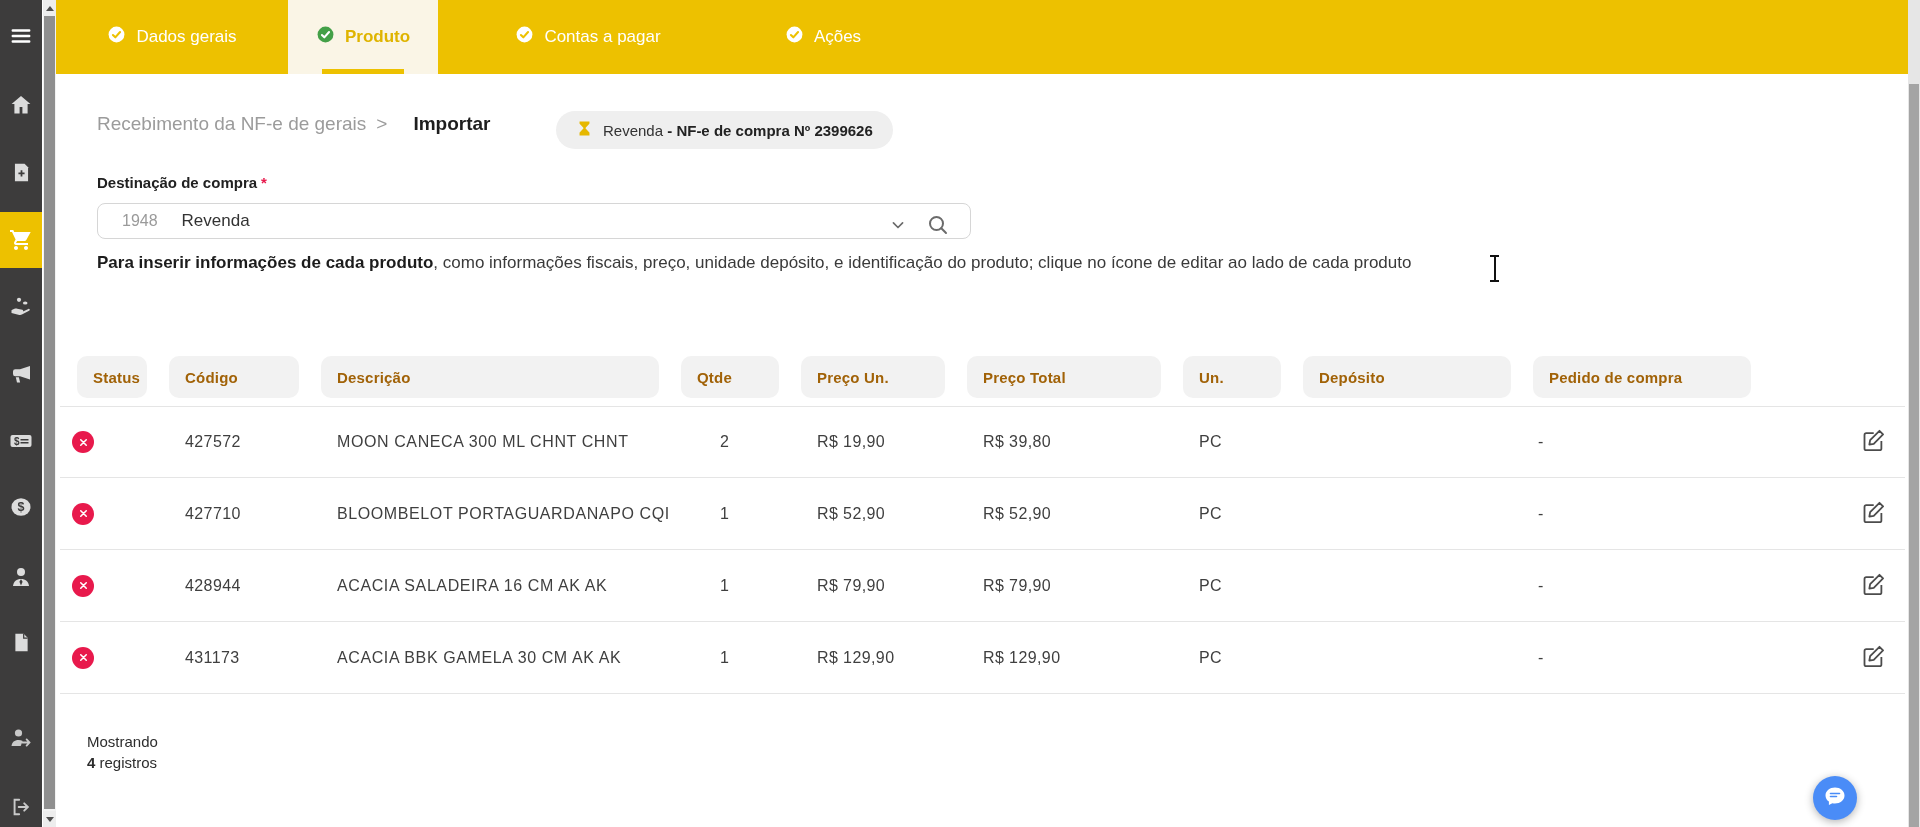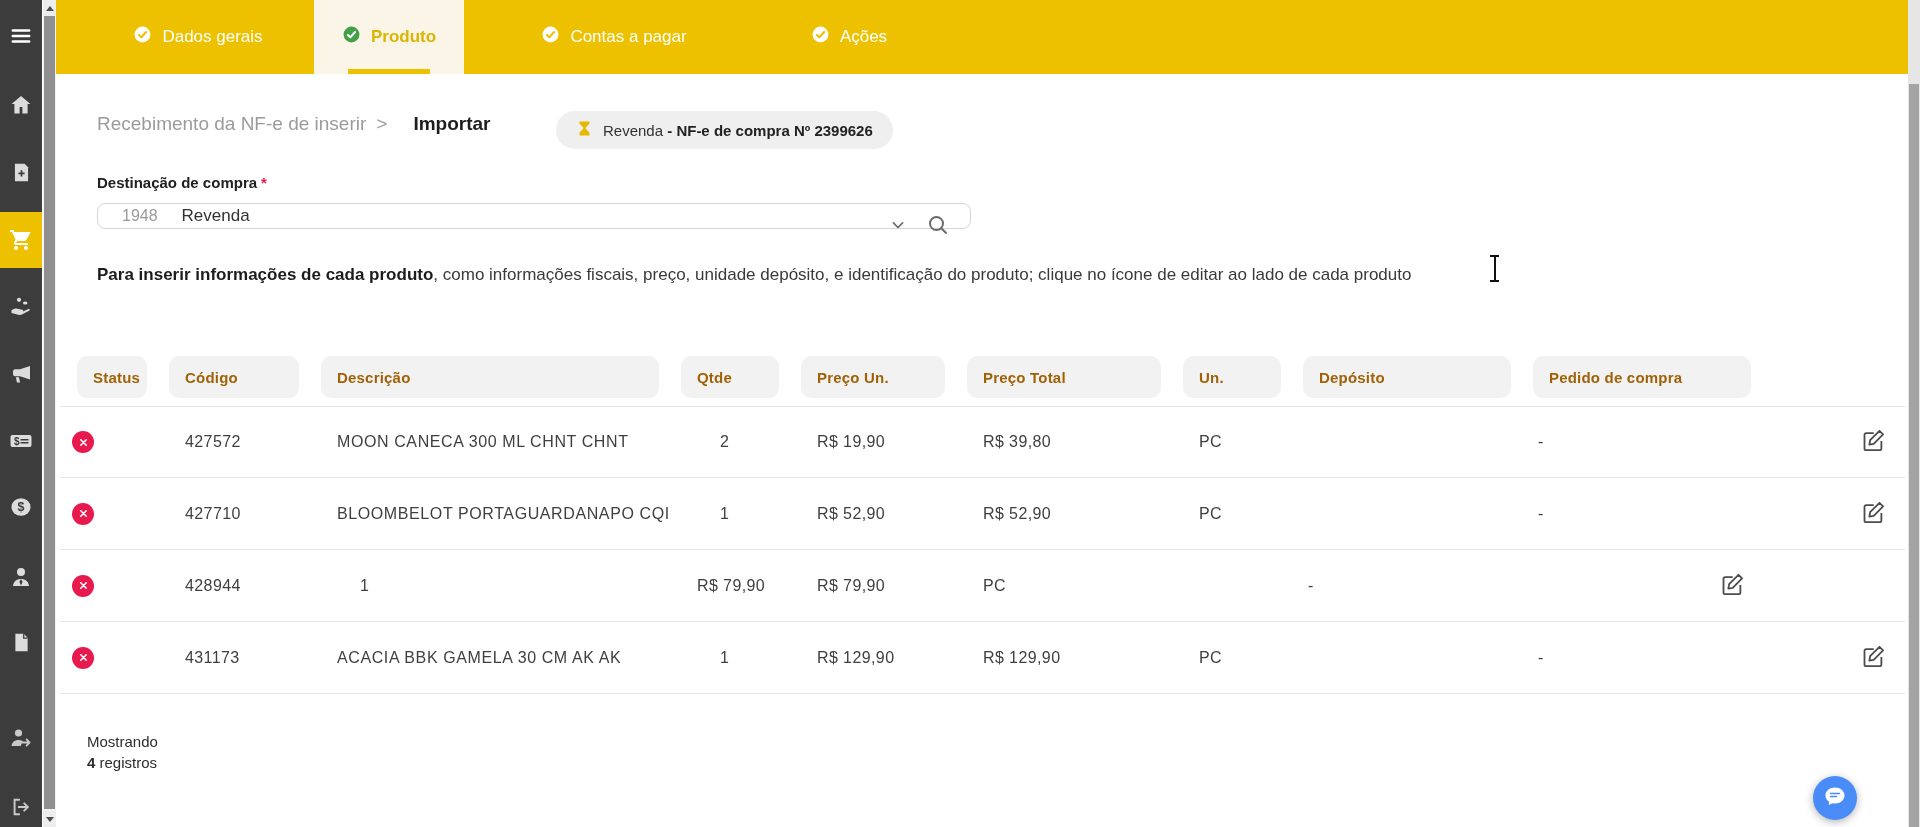--- a/index.html
+++ b/index.html
@@ -26,21 +26,21 @@
 
   
   .rscroll { position:absolute; right:0; top:0; width:12px; height:827px; background:#e6e6e6; }
   .rscroll .thumb { position:absolute; left:1px; right:1px; top:84px; bottom:0; background:#a4a4a4; }
 
   
   .main { position:absolute; left:56px; top:0; width:1852px; height:827px; background:#fff; }
 
   
   .topbar { position:absolute; left:0; top:0; width:100%; height:74px;
-    background:var(--brand-yellow,#EDC100); display:flex; padding-left:26px; }
+    background:var(--brand-yellow,#EDC100); display:flex; }
   .tab { height:74px; display:flex; align-items:center; justify-content:center; gap:10px;
     color:#fff; font-size:17px; cursor:pointer; position:relative; }
   .tab-w1{width:232px;} .tab-w2{width:150px;} .tab-w3{width:300px;} .tab-w4{width:170px;align-items:center;}
   .tab.active { background:var(--active-tab-bg,#FAF5E6); color:var(--active-tab-text,#DFB400); font-weight:700; }
   .tab.active::after { content:""; position:absolute; bottom:0; left:50%; transform:translateX(-50%);
     width:82px; height:5px; background:var(--brand-yellow,#EDC100); }
 
   
   .crumb { position:absolute; left:41px; top:113px; font-size:19px; color:#9b9b9b; white-space:nowrap; }
   .crumb .sep { margin:0 10px; }
@@ -52,29 +52,29 @@
   .confirm-group { position:absolute; left:904px; top:108px; height:46px; display:flex;
     border-radius:6px; overflow:hidden; box-shadow:0 2px 4px rgba(0,0,0,.25); }
   .confirm-main { width:291px; background:var(--button-dark,#3F3E3E); color:#fff; border:none;
     font-size:17px; font-weight:600; font-family:inherit; cursor:pointer; }
   .confirm-caret { width:86px; background:var(--button-dark,#3F3E3E); border:none; cursor:pointer;
     border-left:1px solid #5c5c5c; display:flex; align-items:center; justify-content:center; }
 
   
   .field-label { position:absolute; left:41px; top:174px; font-size:15px; font-weight:700; color:#212121; }
   .field-label .req { color:#E8194C; margin-left:4px; }
-  .select { position:absolute; left:41px; top:203px; width:874px; height:26px; background:#fff;
+  .select { position:absolute; left:41px; top:203px; width:874px; height:36px; background:#fff;
     border:1px solid #D6D6D6; border-radius:8px; display:flex; align-items:center; cursor:pointer; }
   .sel-code { margin-left:24px; font-size:16px; color:#9a9a9a; }
   .sel-val { margin-left:24px; font-size:17px; color:#333; }
   .chev { position:absolute; right:62px; top:11px; } 
   .mag { position:absolute; right:20px; top:9px; }
 
   
-  .info { position:absolute; left:41px; top:265px; font-size:17px; color:#3a3a3a; white-space:nowrap; }
+  .info { position:absolute; left:41px; top:253px; font-size:17px; color:#3a3a3a; white-space:nowrap; }
   .info b { color:#1c1c1c; }
 
   
   .ibeam { position:absolute; left:1432px; top:255px; width:13px; height:27px; }
   .ibeam .v { position:absolute; left:6px; top:0; width:1.6px; height:27px; background:#111; }
   .ibeam .h { position:absolute; left:2px; width:9px; height:1.6px; background:#111; }
   .ibeam .h.t { top:0; } .ibeam .h.b { bottom:0; }
 
   
   .table { position:absolute; left:4px; top:348px; width:1845px; }
@@ -230,21 +230,21 @@
     <div class="tab tab-w4">
       <span><svg width="19" height="19" viewBox="0 0 24 24">
             <circle cx="12" cy="12" r="10" fill="#fff"></circle>
             <path d="M7.5 12.6l3 3 6-6.8" fill="none" stroke="#EDC100" stroke-width="2.6" stroke-linecap="round" stroke-linejoin="round"></path>
           </svg></span>
       <span>Ações</span>
     </div>
   </div>
 
   <div class="crumb">
-    <span>Recebimento da NF-e de inserir</span><span class="sep">&gt;</span><span class="current">Importar</span>
+    <span>Recebimento da NF-e de gerais</span><span class="sep">&gt;</span><span class="current">Importar</span>
   </div>
 
   <div class="badge">
     <span><svg width="17" height="19" viewBox="0 0 24 24">
           <path fill="#E6B800" d="M5 2h14v2.5c0 .4-.15.8-.44 1.1L13.9 10.5c-.6.6-.6 1.4 0 2l4.66 4.9c.29.3.44.7.44 1.1V22H5v-3.5c0-.4.15-.8.44-1.1l4.66-4.9c.6-.6.6-1.4 0-2L5.44 5.6A1.6 1.6 0 0 1 5 4.5z"></path>
         </svg></span>
     <span><span>Revenda</span> <b>- NF-e de compra Nº 2399626</b></span>
   </div>
 
 
@@ -361,20 +361,21 @@
   </div>
         <div class="trow body">
     <div class="td status">
       <span class="xicon">
               <svg width="11" height="11" viewBox="0 0 24 24">
                 <path d="M6 6l12 12M18 6 6 18" stroke="#fff" stroke-width="3.4" stroke-linecap="round"></path>
               </svg>
             </span>
     </div>
     <div class="td">428944</div>
+    <div class="td desc">ACACIA SALADEIRA 16 CM AK AK</div>
     <div class="td qty">1</div>
     <div class="td">R$ 79,90</div>
     <div class="td">R$ 79,90</div>
     <div class="td">PC</div>
     <div class="td"></div>
     <div class="td pedido">-</div>
     <div class="td edit">
       <button class="edit-btn">
         <span><svg width="27" height="27" viewBox="0 0 24 24">
                   <g fill="none" stroke="#4c4c4c" stroke-width="1.6" stroke-linejoin="round">

